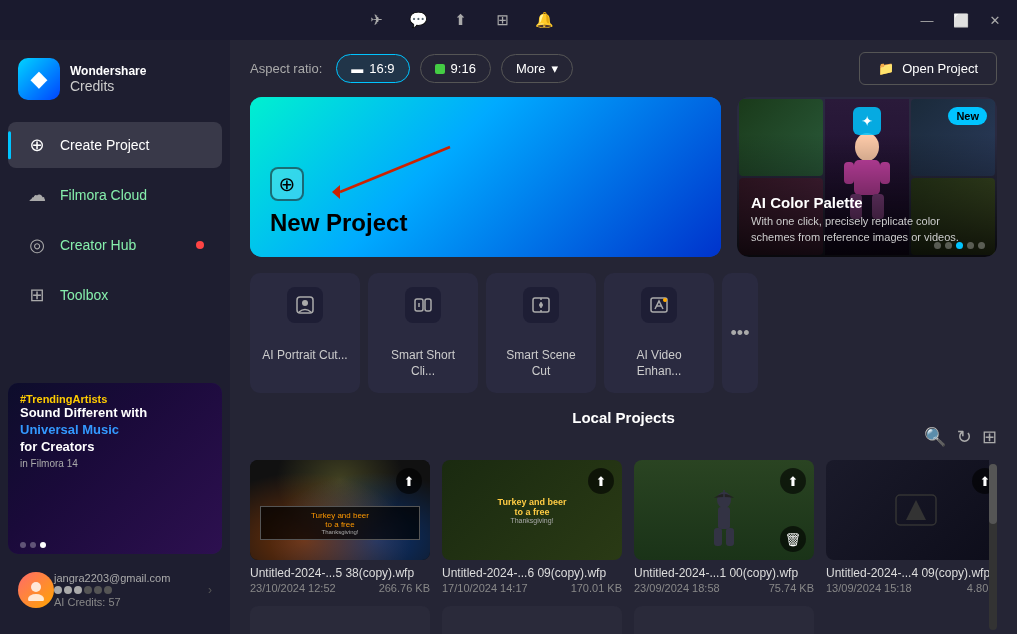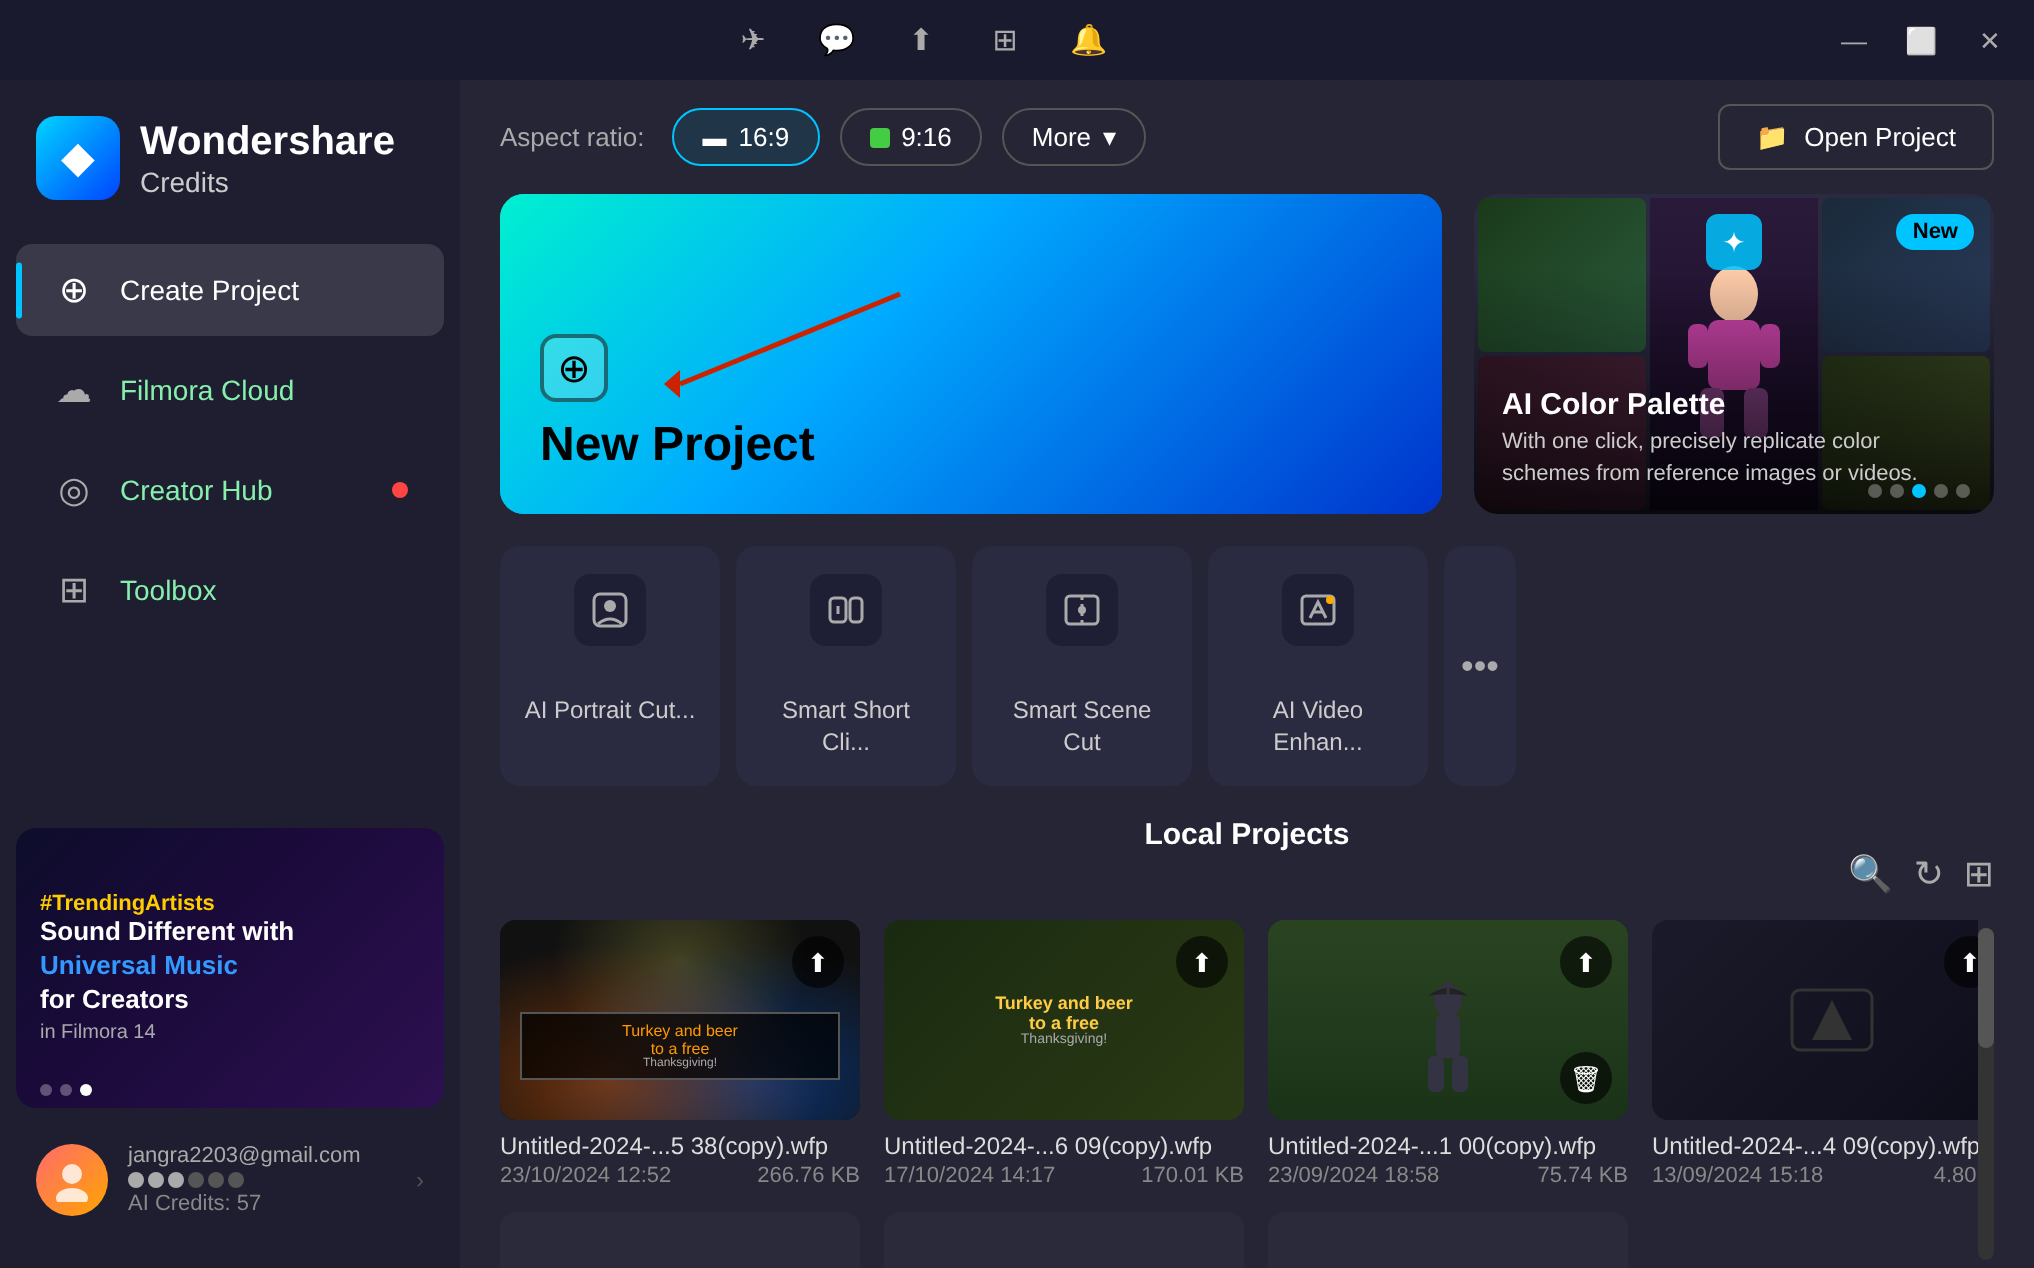--- a/index.html
+++ b/index.html
@@ -90,21 +90,21 @@
       align-items: center;
       justify-content: center;
       font-size: 22px;
       color: white;
     }
     .logo-text {
       display: flex;
       flex-direction: column;
     }
     .logo-text-main {
-      font-size: 20px;
+      font-size: 12px;
       font-weight: 600;
       color: white;
     }
     .logo-text-sub {
       font-size: 14px;
       color: #ccc;
     }
     .sidebar-nav-item {
       display: flex;
       align-items: center;
@@ -149,27 +149,27 @@
       margin-left: auto;
     }
 
     
     .sidebar-bottom {
       margin-top: auto;
       padding: 8px;
     }
     .sidebar-banner {
       width: 100%;
-      height: 140px;
+      height: 171px;
       background: linear-gradient(135deg, #1a1a3e, #2a1a4e);
       border-radius: 10px;
       overflow: hidden;
       position: relative;
       display: flex;
-      align-items: center;
+      align-items: flex-start;
     }
     .banner-content {
       padding: 10px 12px;
       z-index: 2;
     }
     .banner-title {
       font-size: 11px;
       color: #ffcc00;
       font-weight: 700;
     }
@@ -199,21 +199,20 @@
       width: 6px;
       height: 6px;
       border-radius: 50%;
       background: rgba(255,255,255,0.3);
     }
     .banner-dot.active { background: #fff; }
 
     .sidebar-user {
       display: flex;
       align-items: center;
-      gap: 10px;
       padding: 10px;
       margin-top: 8px;
     }
     .user-avatar {
       width: 36px;
       height: 36px;
       border-radius: 50%;
       background: linear-gradient(135deg, #ff6b6b, #ffa500);
       display: flex;
       align-items: center;

